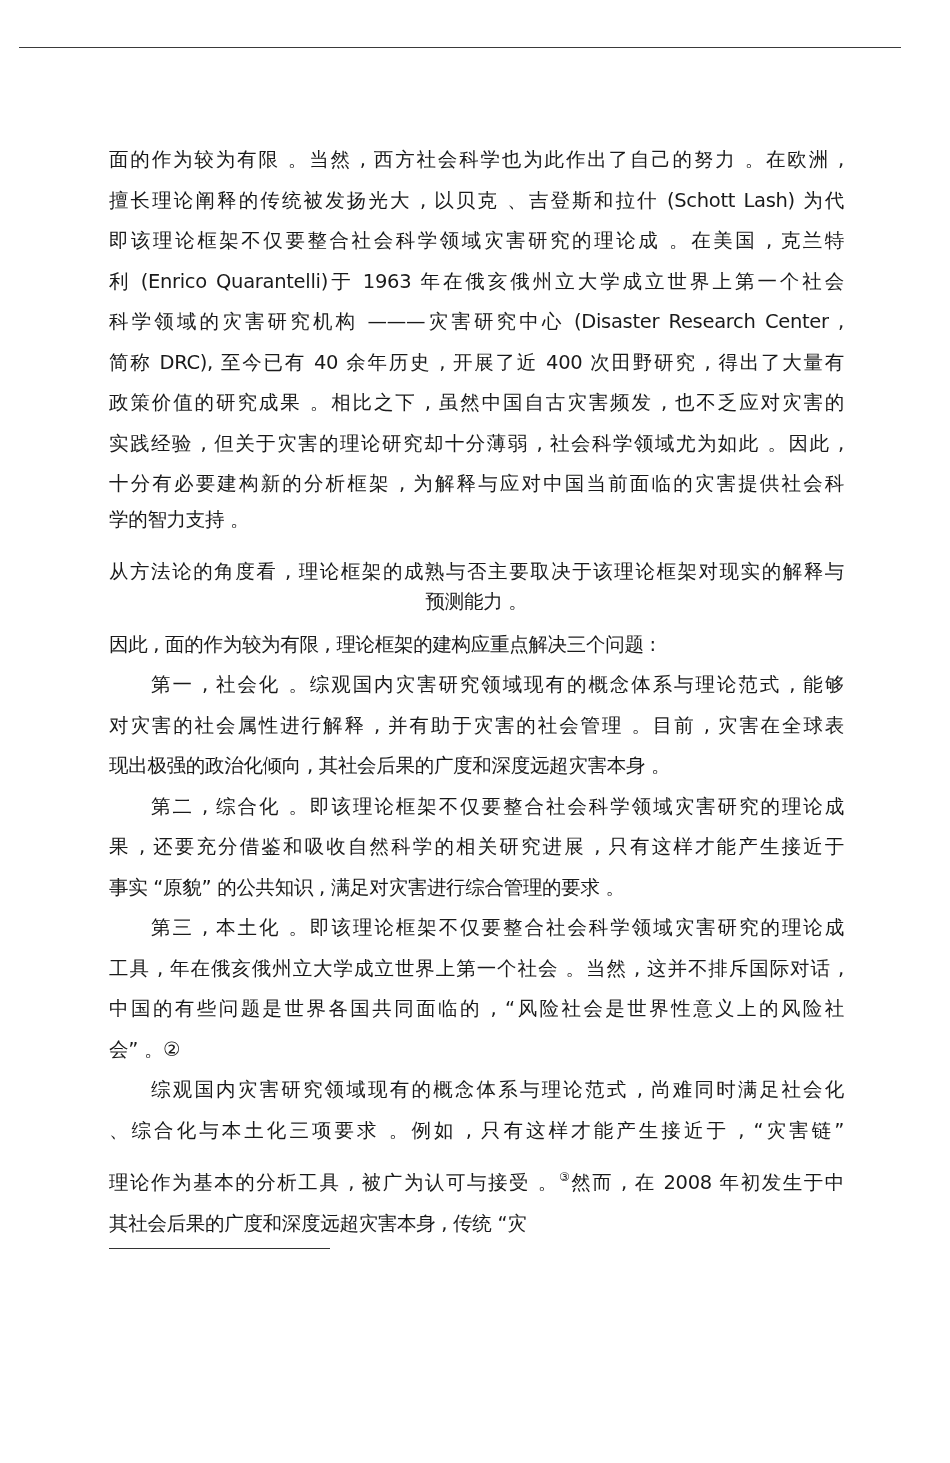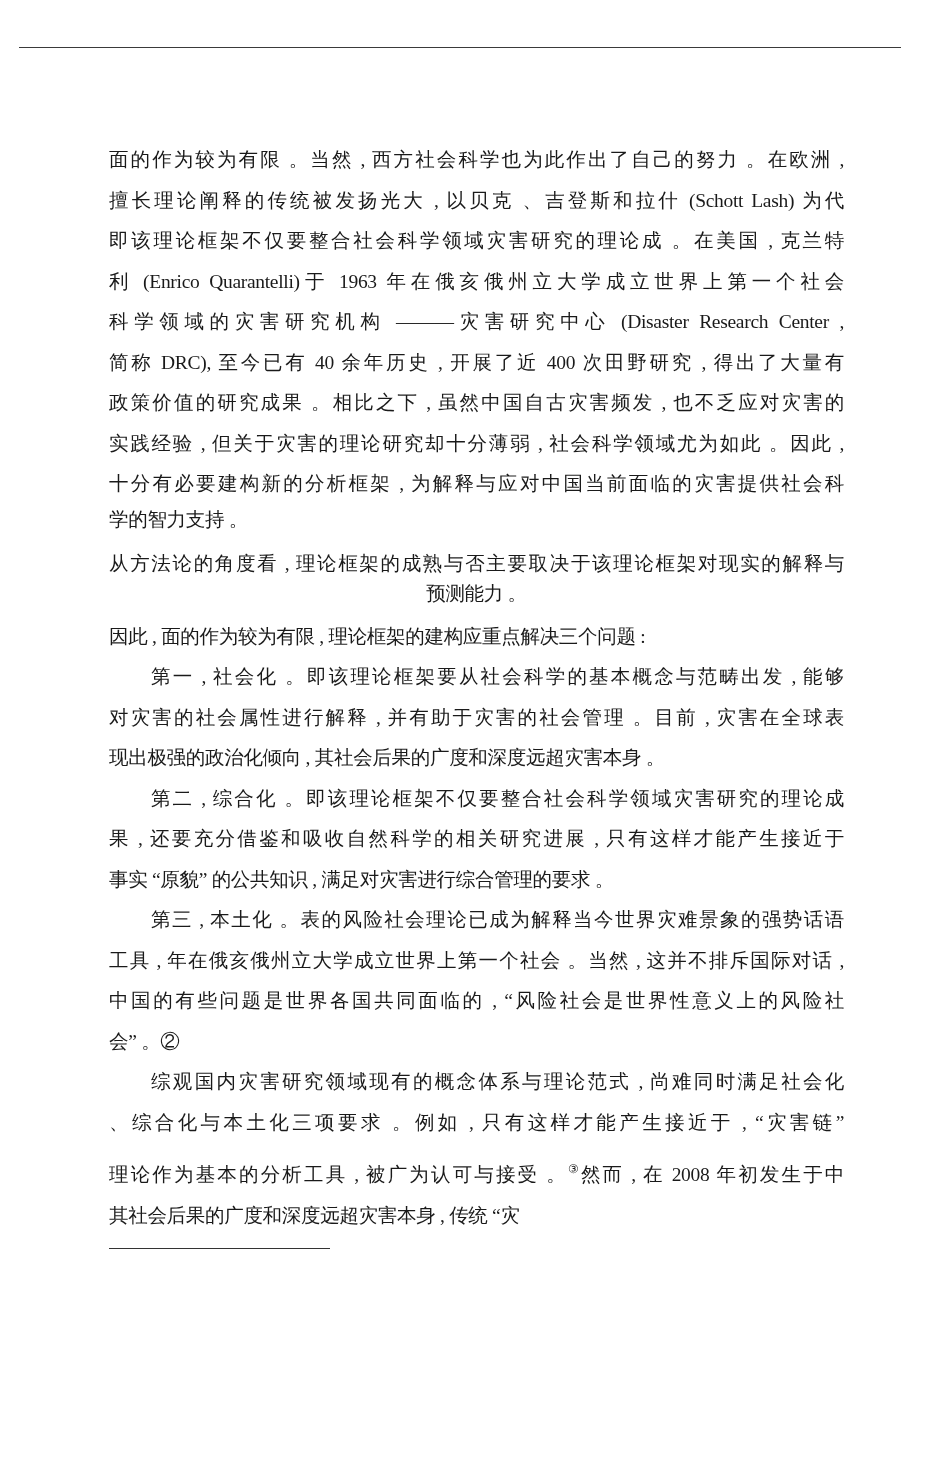--- a/index.html
+++ b/index.html
@@ -28,21 +28,20 @@
       left: 109px;
       top: 140px;
       width: 735px;
     }
     .line {
       font-size: 19.5px;
       line-height: 40.5px;
       height: 40.5px;
       white-space: nowrap;
       letter-spacing: -0.3px;
-      font-family: Liberation Serif, serif;
     }
     .line.indent {
       padding-left: 42px;
     }
     .line.right {
       text-align: center;
       height: 30px;
       line-height: 30px;
     }
     .line.tight {
@@ -86,43 +85,43 @@
     <div class="line justify">即该理论框架不仅要整合社会科学领域灾害研究的理论成 。在美国 , 克兰特</div>
     <div class="line justify">利 (Enrico Quarantelli)于 1963 年在俄亥俄州立大学成立世界上第一个社会</div>
     <div class="line justify">科学领域的灾害研究机构 ———灾害研究中心 (Disaster Research Center ,</div>
     <div class="line justify">简称 DRC), 至今已有 40 余年历史 , 开展了近 400 次田野研究 , 得出了大量有</div>
     <div class="line justify">政策价值的研究成果 。相比之下 , 虽然中国自古灾害频发 , 也不乏应对灾害的</div>
     <div class="line justify">实践经验 , 但关于灾害的理论研究却十分薄弱 , 社会科学领域尤为如此 。因此 ,</div>
     <div class="line justify">十分有必要建构新的分析框架 , 为解释与应对中国当前面临的灾害提供社会科</div>
     <div class="line tight">学的智力支持 。</div>
   </div>
 
-  <div style="margin-top:14px;">
+  <div style="margin-top:22px;">
     <div class="line tight justify">从方法论的角度看 , 理论框架的成熟与否主要取决于该理论框架对现实的解释与</div>
     <div class="line right gap-after">预测能力 。</div>
   </div>
 
   <div>
     <div class="line">因此 , 面的作为较为有限 , 理论框架的建构应重点解决三个问题 :</div>
   </div>
 
   <div>
-    <div class="line indent justify">第一 , 社会化 。即该理论框架要从社会科学的基本概念与范畴出发 , 能够</div>
+    <div class="line indent justify">第一 , 社会化 。综观国内灾害研究领域现有的概念体系与理论范式 , 能够</div>
     <div class="line justify">对灾害的社会属性进行解释 , 并有助于灾害的社会管理 。目前 , 灾害在全球表</div>
     <div class="line">现出极强的政治化倾向 , 其社会后果的广度和深度远超灾害本身 。</div>
   </div>
 
   <div>
     <div class="line indent justify">第二 , 综合化 。即该理论框架不仅要整合社会科学领域灾害研究的理论成</div>
     <div class="line justify">果 , 还要充分借鉴和吸收自然科学的相关研究进展 , 只有这样才能产生接近于</div>
     <div class="line">事实 “原貌” 的公共知识 , 满足对灾害进行综合管理的要求 。</div>
   </div>
 
   <div>
-    <div class="line indent justify">第三 , 本土化 。表的风险社会理论已成为解释当今世界灾难景象的强势话语</div>
+    <div class="line indent justify">第三 , 本土化 。即该理论框架不仅要整合社会科学领域灾害研究的理论成</div>
     <div class="line justify">工具 , 年在俄亥俄州立大学成立世界上第一个社会 。当然 , 这并不排斥国际对话 ,</div>
     <div class="line justify">中国的有些问题是世界各国共同面临的 , “风险社会是世界性意义上的风险社</div>
     <div class="line">会” 。②</div>
   </div>
 
   <div>
     <div class="line indent justify">综观国内灾害研究领域现有的概念体系与理论范式 , 尚难同时满足社会化</div>
     <div class="line justify gap-after-big">、综合化与本土化三项要求 。例如 , 只有这样才能产生接近于 , “灾害链”</div>
     <div class="line justify">
       <span>理论作为基本的分析工具 , 被广为认可与接受 。</span><sup class="note">③</sup><span>然而 , 在 2008 年初发生于中</span>

